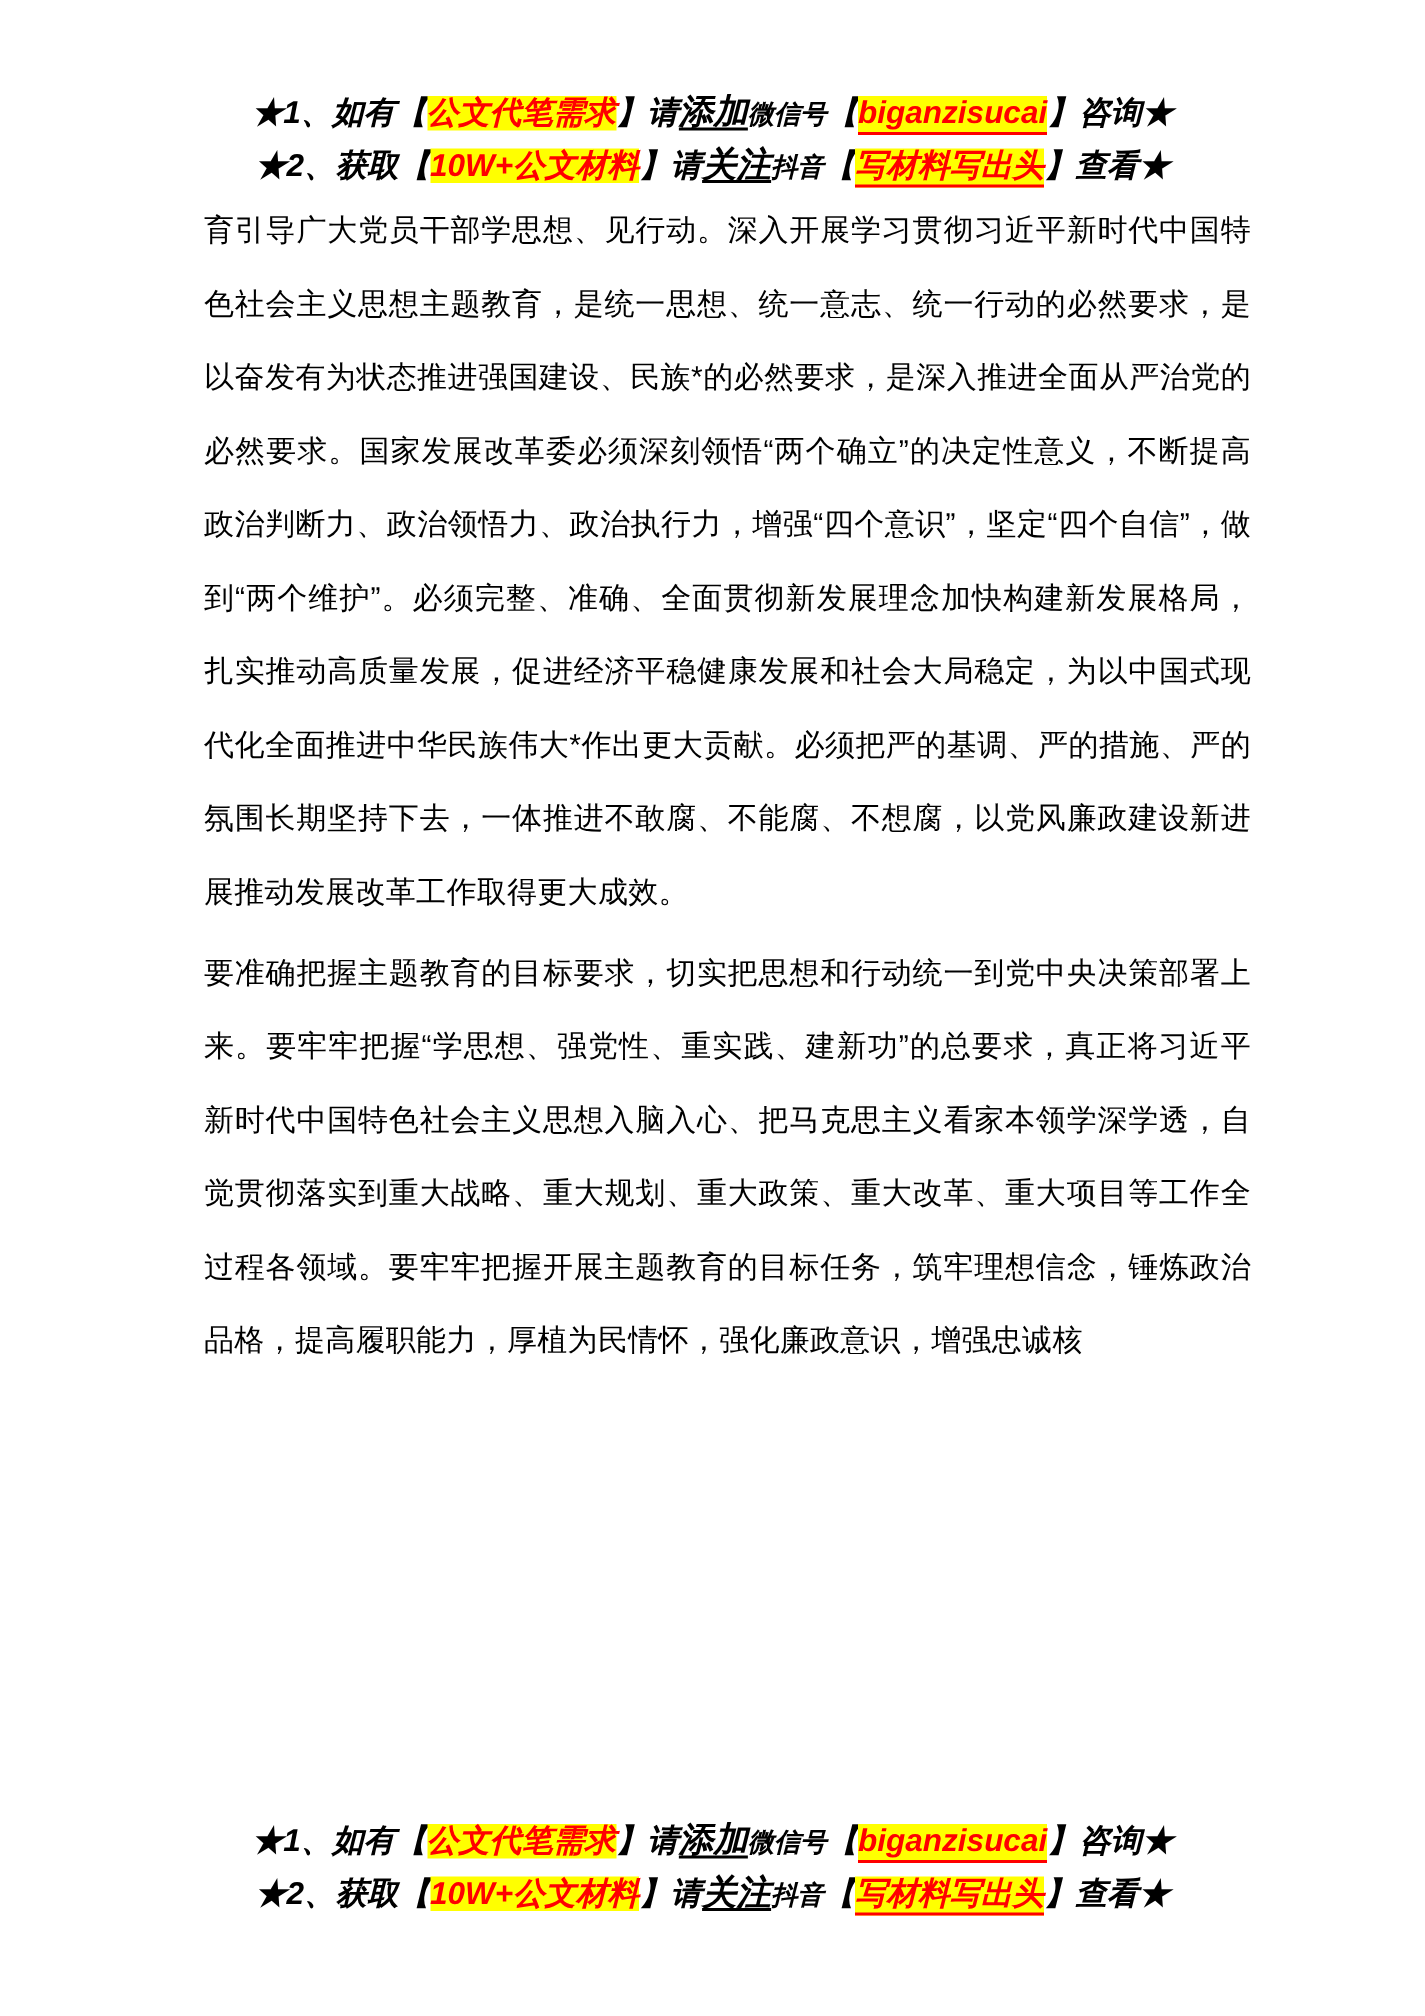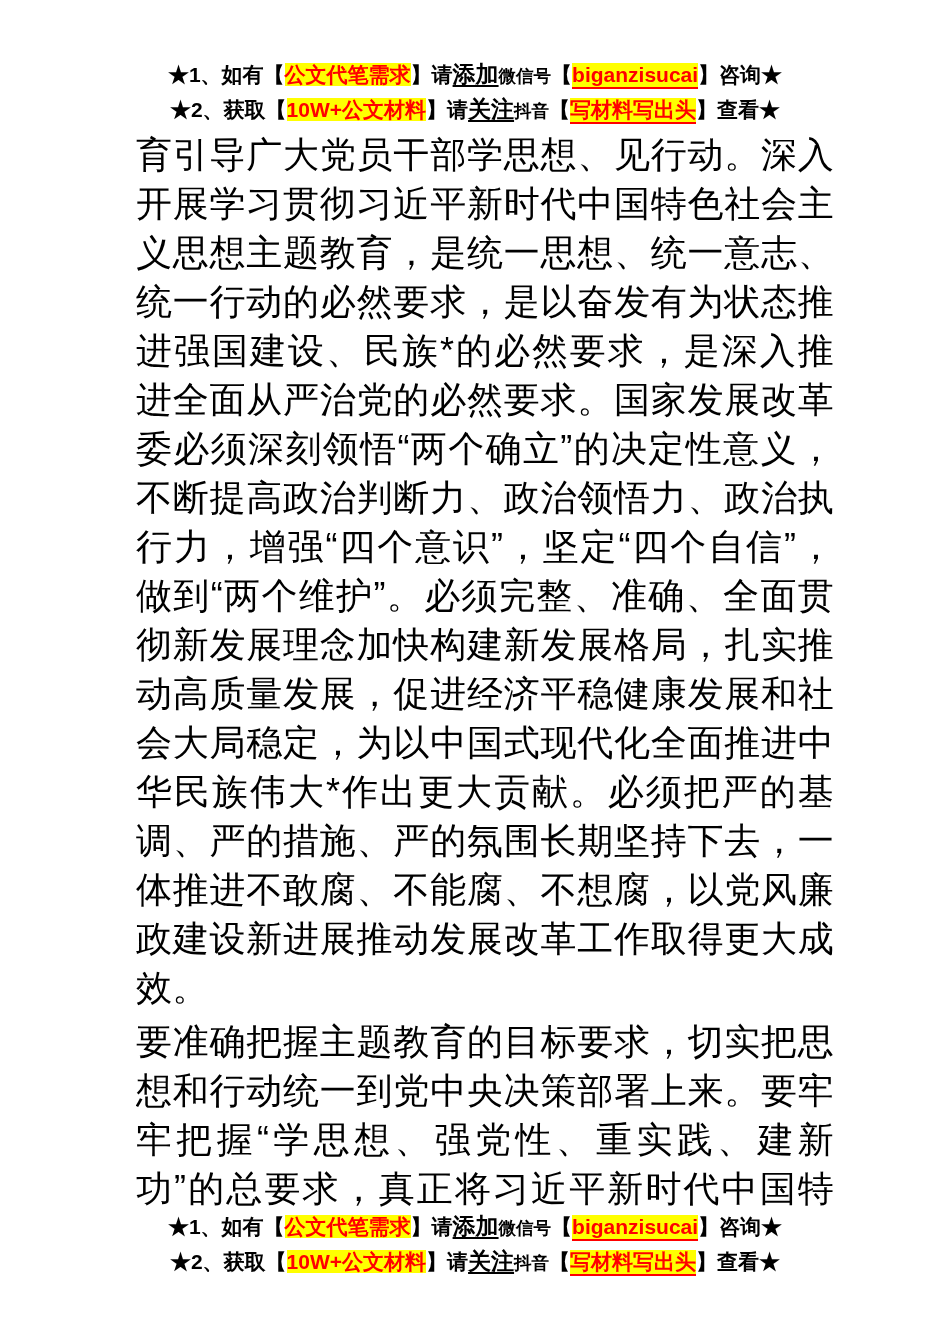--- a/index.html
+++ b/index.html
@@ -20,20 +20,21 @@
   }
 
   
   .notice {
     position: absolute;
     left: 0;
     right: 0;
     text-align: center;
     font-weight: bold;
     color: #000000;
+    font-style: italic;
   }
   .notice-top { top: 58px; }
   .notice-bottom { top: 1210px; }
   .notice-line {
     font-size: 21px;
     line-height: 33px;
     white-space: nowrap;
   }
   .seg { display: inline; }
   .seg-hl {
@@ -55,21 +56,21 @@
   }
 
   
   .doc-body {
     position: absolute;
     top: 130px;
     left: 136px;
     width: 698px;
     height: 1078px;
     overflow: hidden;
-    font-size: 36px;
+    font-size: 20px;
     line-height: 49px;
     text-align: justify;
     color: #000000;
     letter-spacing: 0.2px;
   }
   .doc-body p {
     margin: 0;
     text-align: justify;
     text-align-last: left;
   }

